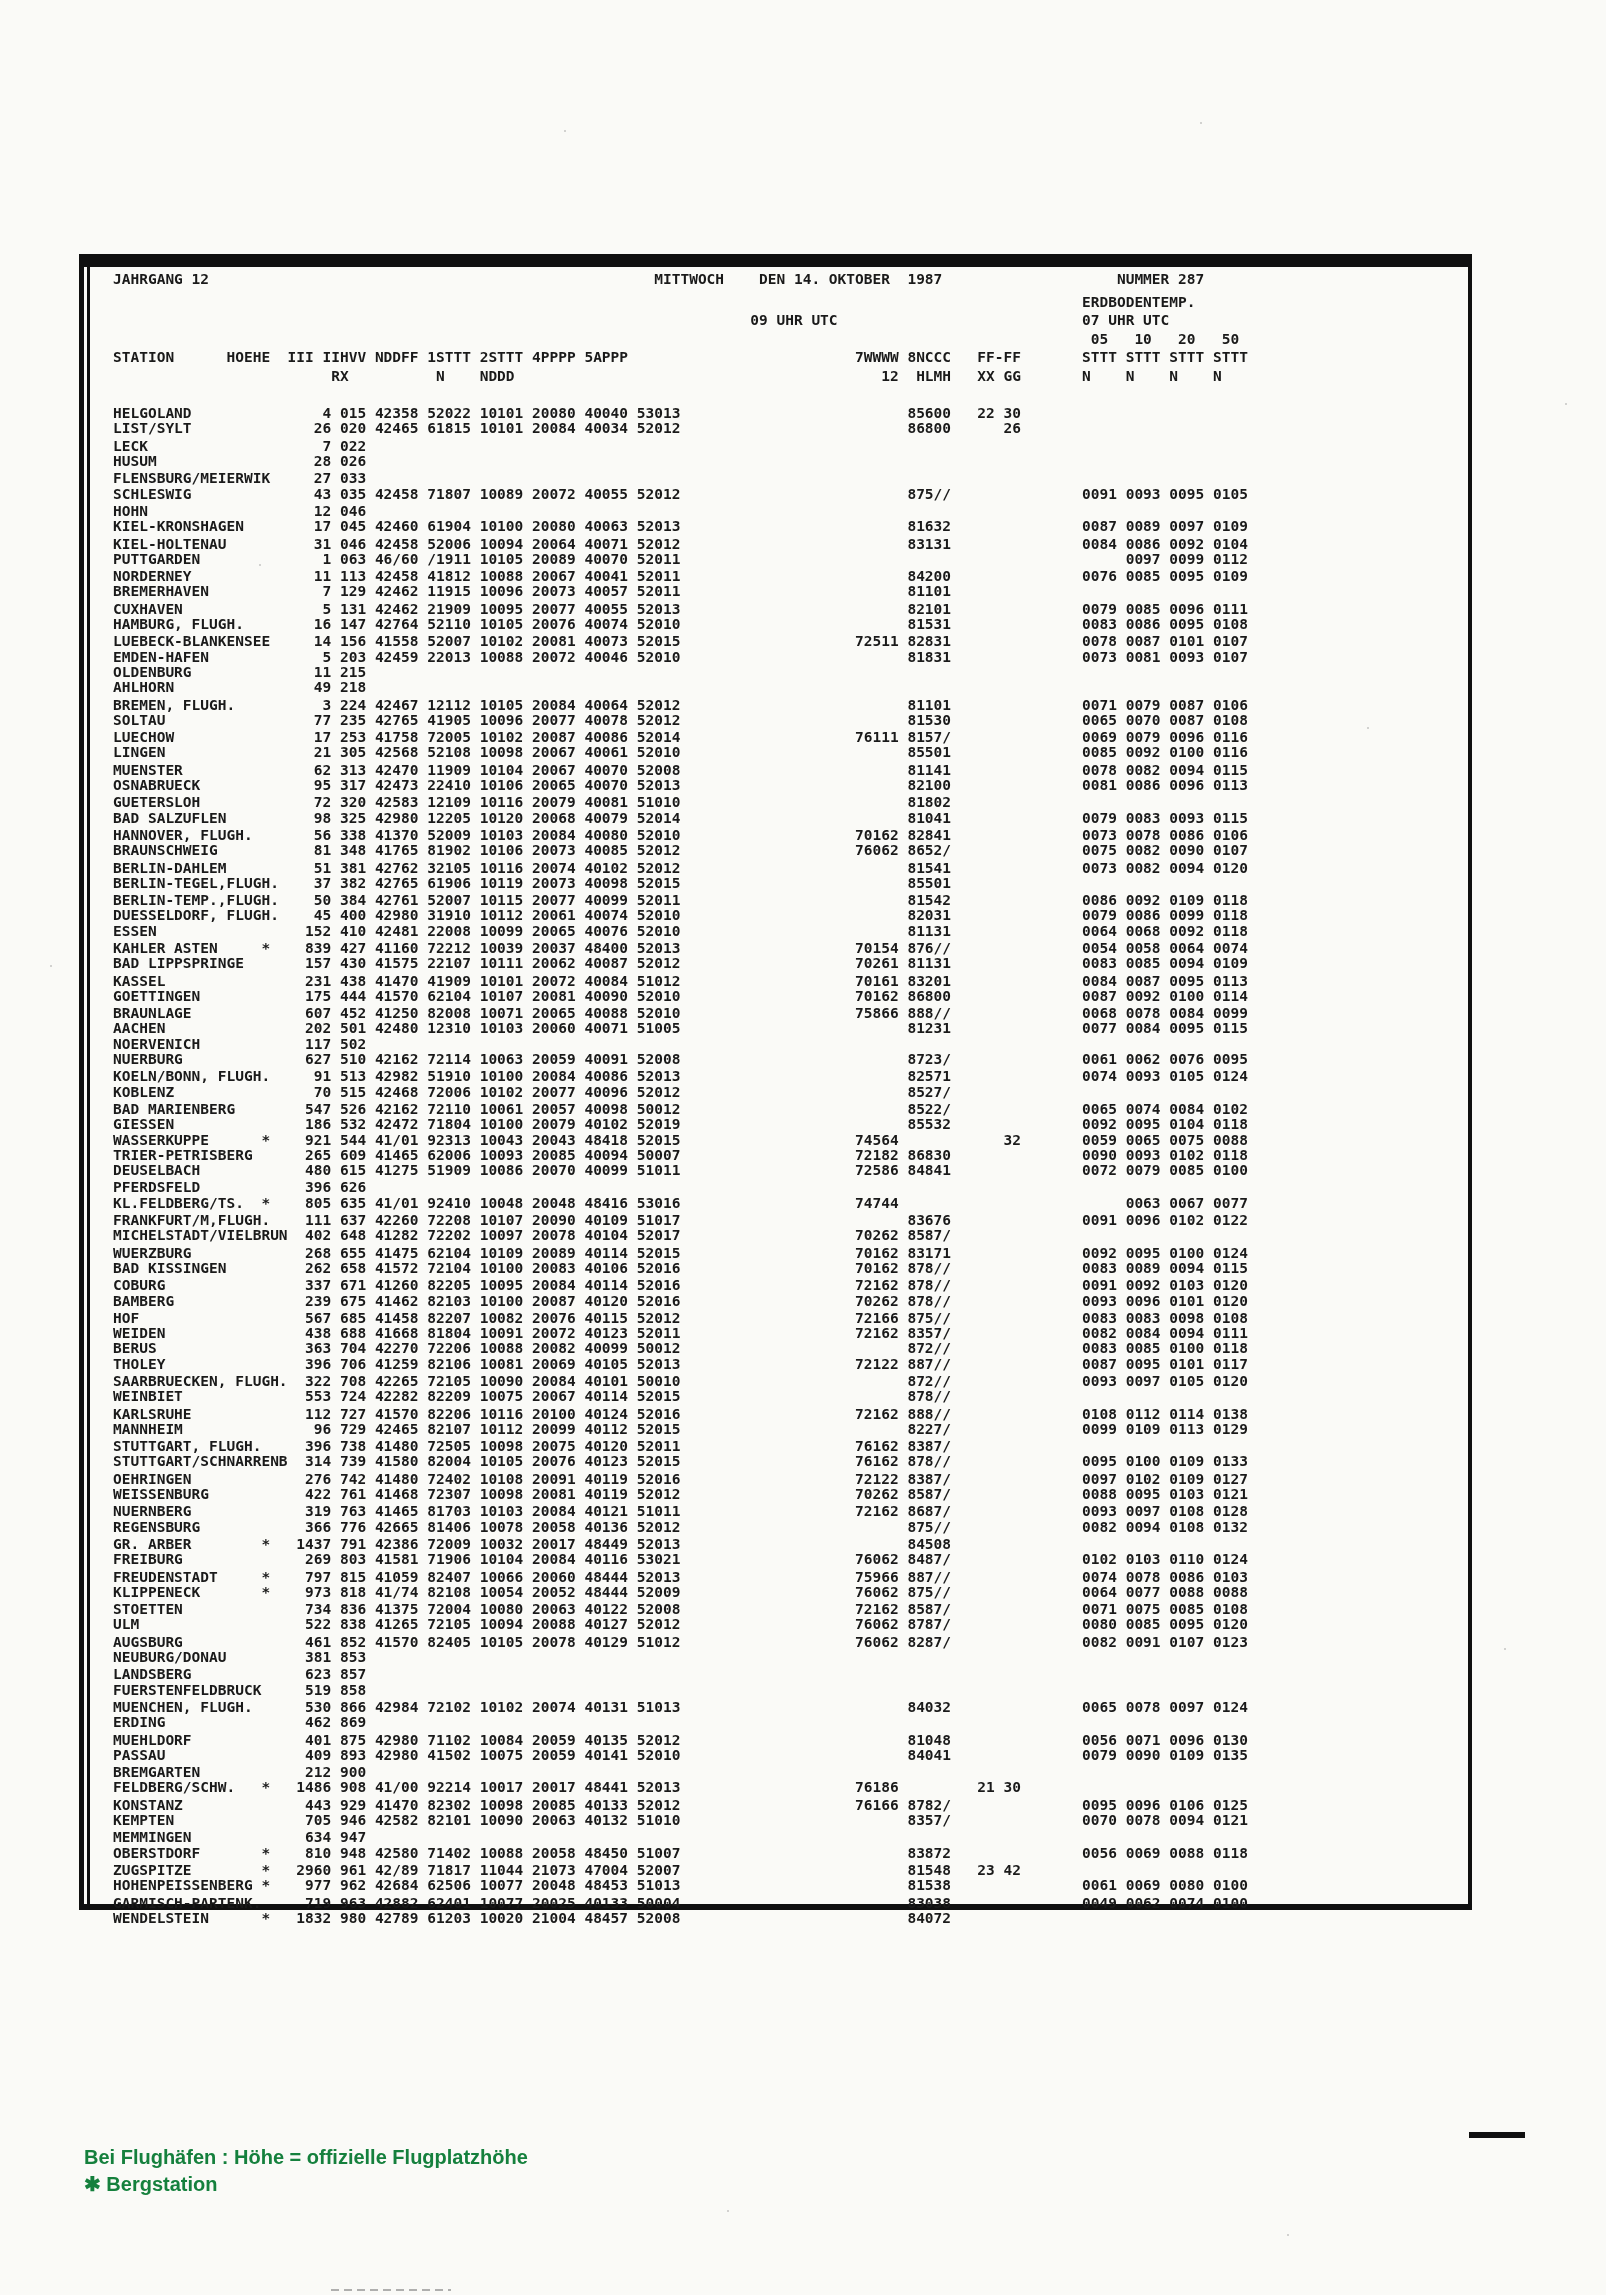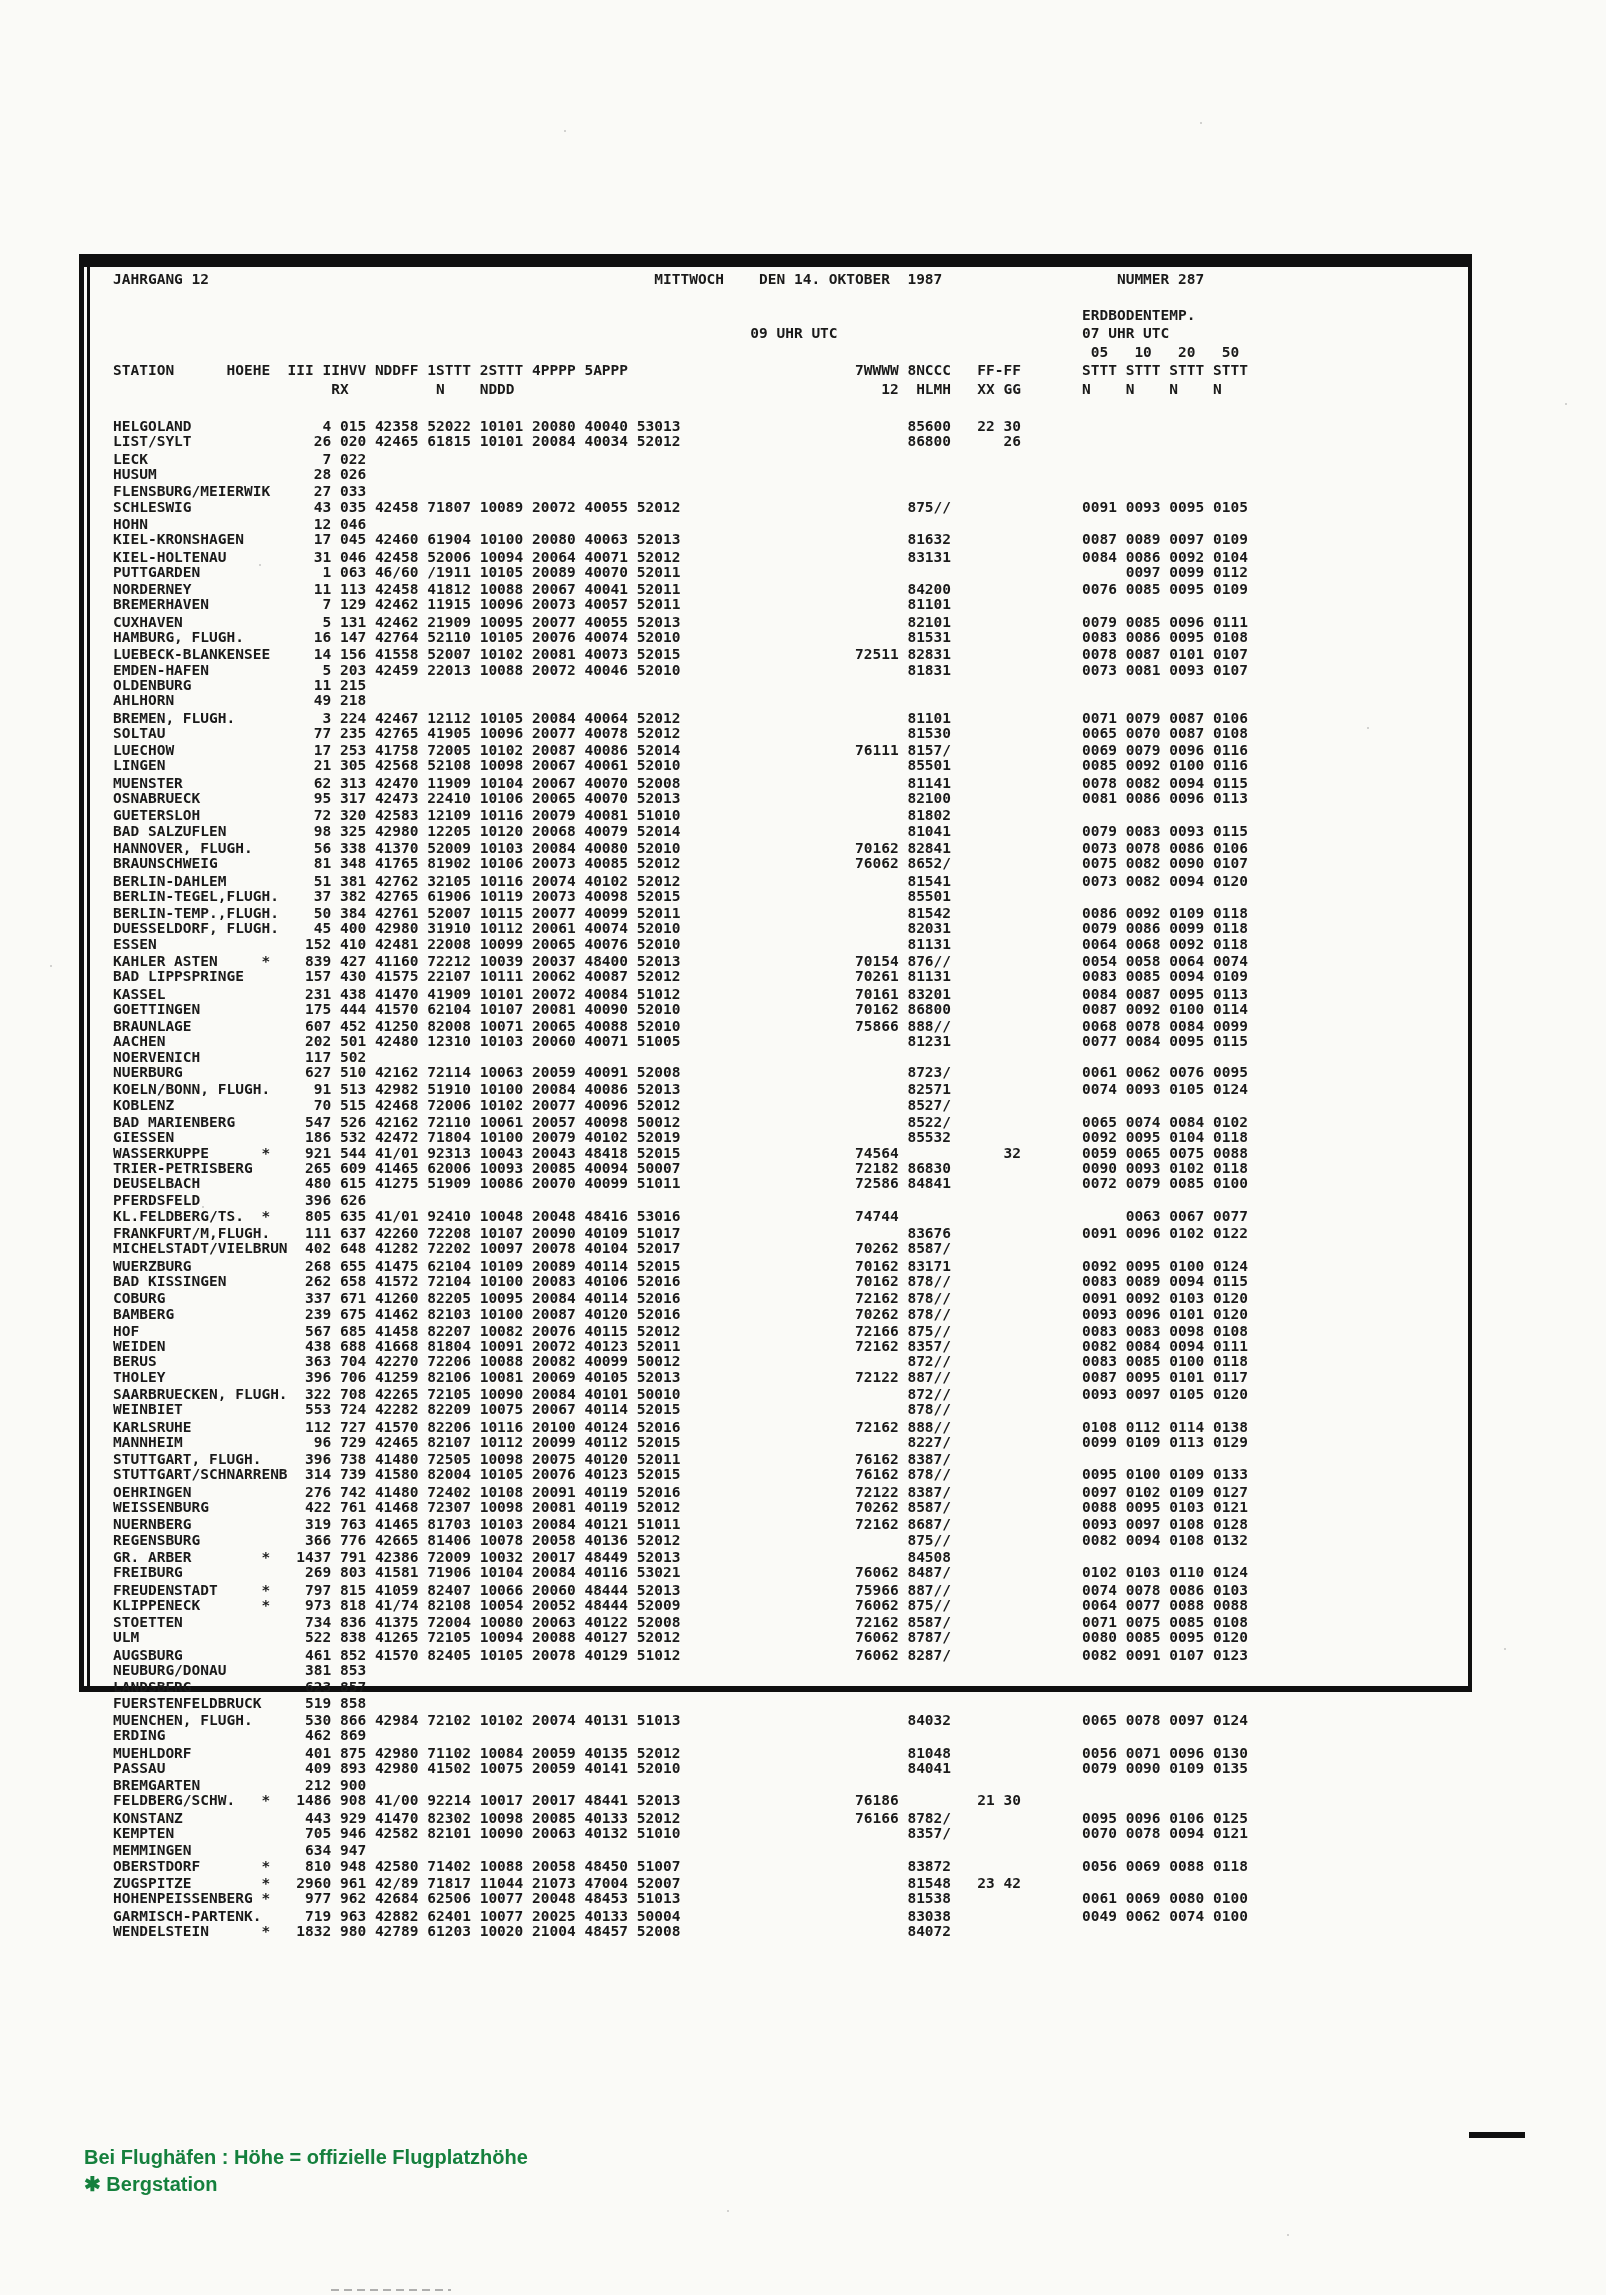--- a/index.html
+++ b/index.html
@@ -1,26 +1,26 @@
 <!DOCTYPE html>
 <html style="font-size:13px"><head>
 <meta charset="utf-8">
 <style>
   html,body{margin:0;padding:0;}
   body{width:1606px;height:2295px;background:#fafaf7;position:relative;overflow:hidden;
        font-family:"DejaVu Sans Mono", monospace;}
-  .box{position:absolute;left:79px;top:254px;width:1393px;height:1438px;box-sizing:border-box;
+  .box{position:absolute;left:79px;top:254px;width:1393px;height:1656px;box-sizing:border-box;
        border-top:13px solid #101010;border-left:5.6px solid #101010;
        border-right:4px solid #101010;border-bottom:6.4px solid #101010;background:transparent;}
   .box::after{content:"";position:absolute;left:3.2px;top:0;bottom:0;width:2.4px;background:#101010;}
   .bottom-stub{position:absolute;left:1469px;top:2132px;width:56px;height:6.4px;background:#101010;}
   .content{position:absolute;left:29px;top:3.2px;right:8px;color:#161616;}
   .hline,.row{white-space:pre;font-weight:700;color:#1a1a1a;}
   .hline{font-size:14.5px;line-height:18.5px;}
-  .hgap{margin-top:17px;}
+  .hgap{margin-top:4px;}
   #rows{margin-top:21px;}
   .row{font-size:14.5px;line-height:15.3px;}
   .gs{margin-top:2px;}
   .gl{}
   .footer{position:absolute;left:84px;top:2144px;color:#15803d;
           font-family:"Liberation Sans", sans-serif;font-weight:700;font-size:20px;line-height:27px;}
   .speck{position:absolute;width:2.4px;height:2.4px;background:#9a9a9a;border-radius:50%;opacity:.55;}
   .bottom-artifact{position:absolute;left:331px;top:2289px;width:120px;height:2.4px;
         background:repeating-linear-gradient(90deg,#8f8f8f 0 8px,transparent 8px 13px);opacity:.7;}
 </style>

